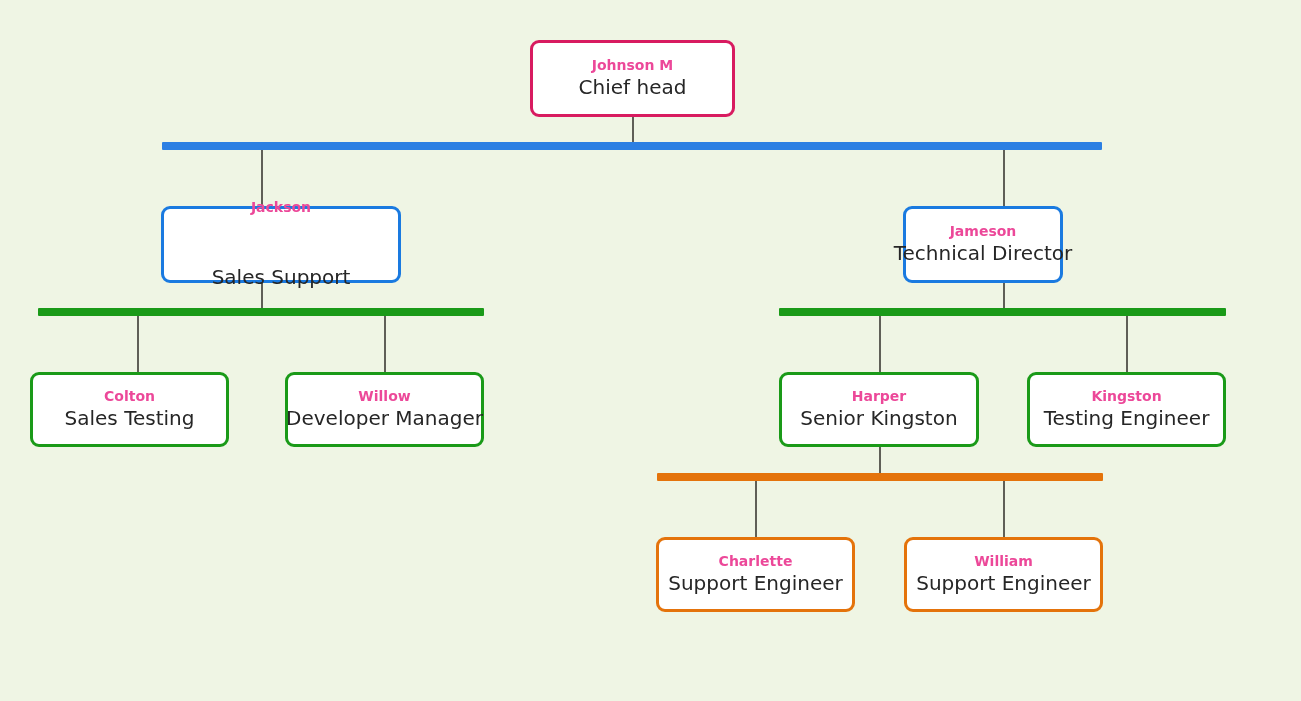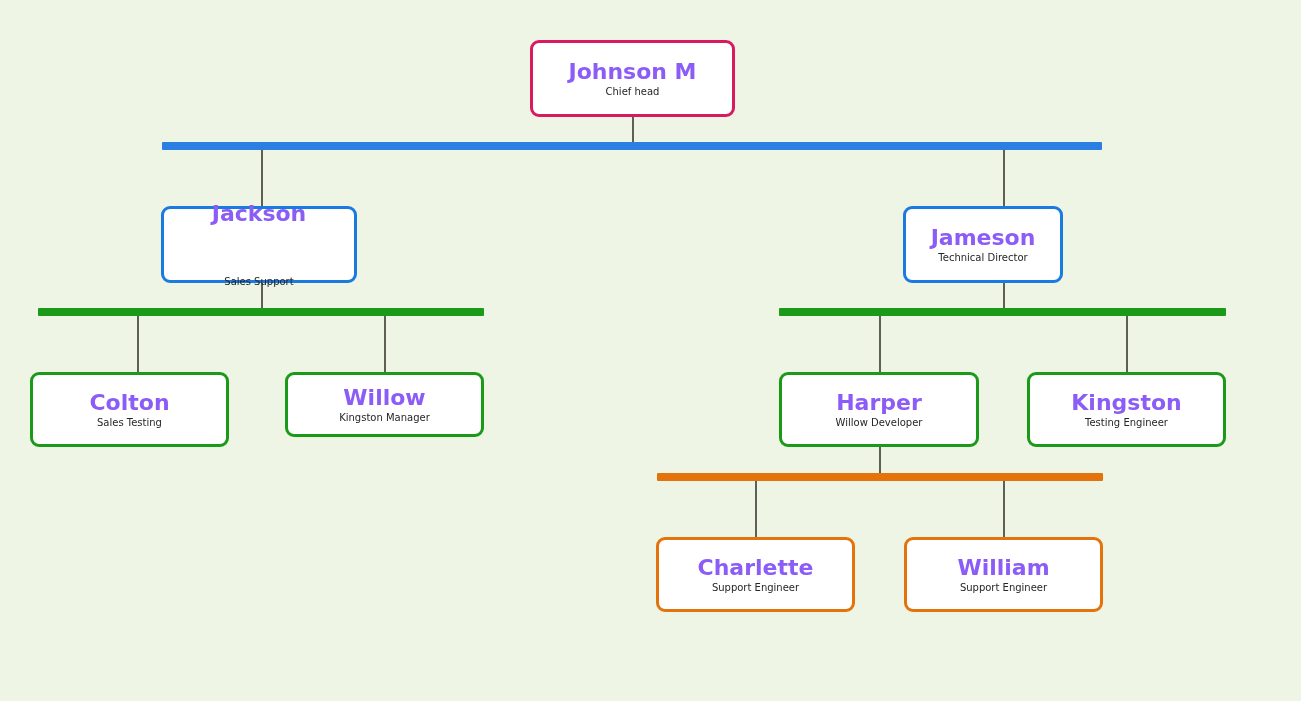--- a/index.html
+++ b/index.html
@@ -25,28 +25,28 @@
     border-style: solid;
     border-width: 3px;
     border-radius: 9px;
     display: flex;
     flex-direction: column;
     align-items: center;
     justify-content: center;
     z-index: 3;
   }
   .node .node-name {
-    font-size: 22px;
+    font-size: 14px;
     font-weight: bold;
-    color: #8b5cf6;
+    color: #ec4899;
     line-height: 1.18;
     white-space: nowrap;
   }
   .node .node-title {
-    font-size: 10px;
+    font-size: 20px;
     font-weight: normal;
     color: #262626;
     line-height: 1.3;
     white-space: nowrap;
   }
 
   .node.level-root  { border-color: #d81b60; }
   .node.level-dir   { border-color: #1a7ae0; }
   .node.level-mgr   { border-color: #1a9a18; }
   .node.level-sup   { border-color: #e4730b; }
@@ -89,43 +89,43 @@
   <div class="hbar bar-blue" style="left:162px; top:142px; width:940px;"></div>
   <div class="hbar bar-green" style="left:38px; top:308px; width:446px;"></div>
   <div class="hbar bar-green" style="left:779px; top:308px; width:447px;"></div>
   <div class="hbar bar-orange" style="left:657px; top:473px; width:446px;"></div>
 
   <div class="node level-root" style="left:530px; top:40px; width:205px; height:77px;">
     <div class="node-name">Johnson M</div>
     <div class="node-title">Chief head</div>
   </div>
 
-  <div class="node level-dir" style="left:161px; top:206px; width:196px; height:77px;gap:48px;">
+  <div class="node level-dir" style="left:161px; top:206px; width:240px; height:77px;gap:48px;">
     <div class="node-name">Jackson</div>
     <div class="node-title">Sales Support</div>
   </div>
 
   <div class="node level-dir" style="left:903px; top:206px; width:160px; height:77px;">
     <div class="node-name">Jameson</div>
     <div class="node-title">Technical Director</div>
   </div>
 
   <div class="node level-mgr" style="left:30px; top:372px; width:199px; height:75px;">
     <div class="node-name">Colton</div>
     <div class="node-title">Sales Testing</div>
   </div>
 
-  <div class="node level-mgr" style="left:285px; top:372px; width:199px; height:65px;">
+  <div class="node level-mgr" style="left:285px; top:372px; width:199px; height:75px;">
     <div class="node-name">Willow</div>
-    <div class="node-title">Kingston Manager</div>
+    <div class="node-title">Developer Manager</div>
   </div>
 
   <div class="node level-mgr" style="left:779px; top:372px; width:200px; height:75px;">
     <div class="node-name">Harper</div>
-    <div class="node-title">Willow Developer</div>
+    <div class="node-title">Senior Kingston</div>
   </div>
 
   <div class="node level-mgr" style="left:1027px; top:372px; width:199px; height:75px;">
     <div class="node-name">Kingston</div>
     <div class="node-title">Testing Engineer</div>
   </div>
 
   <div class="node level-sup" style="left:656px; top:537px; width:199px; height:75px;text-align:right;">
     <div class="node-name">Charlette</div>
     <div class="node-title">Support Engineer</div>

